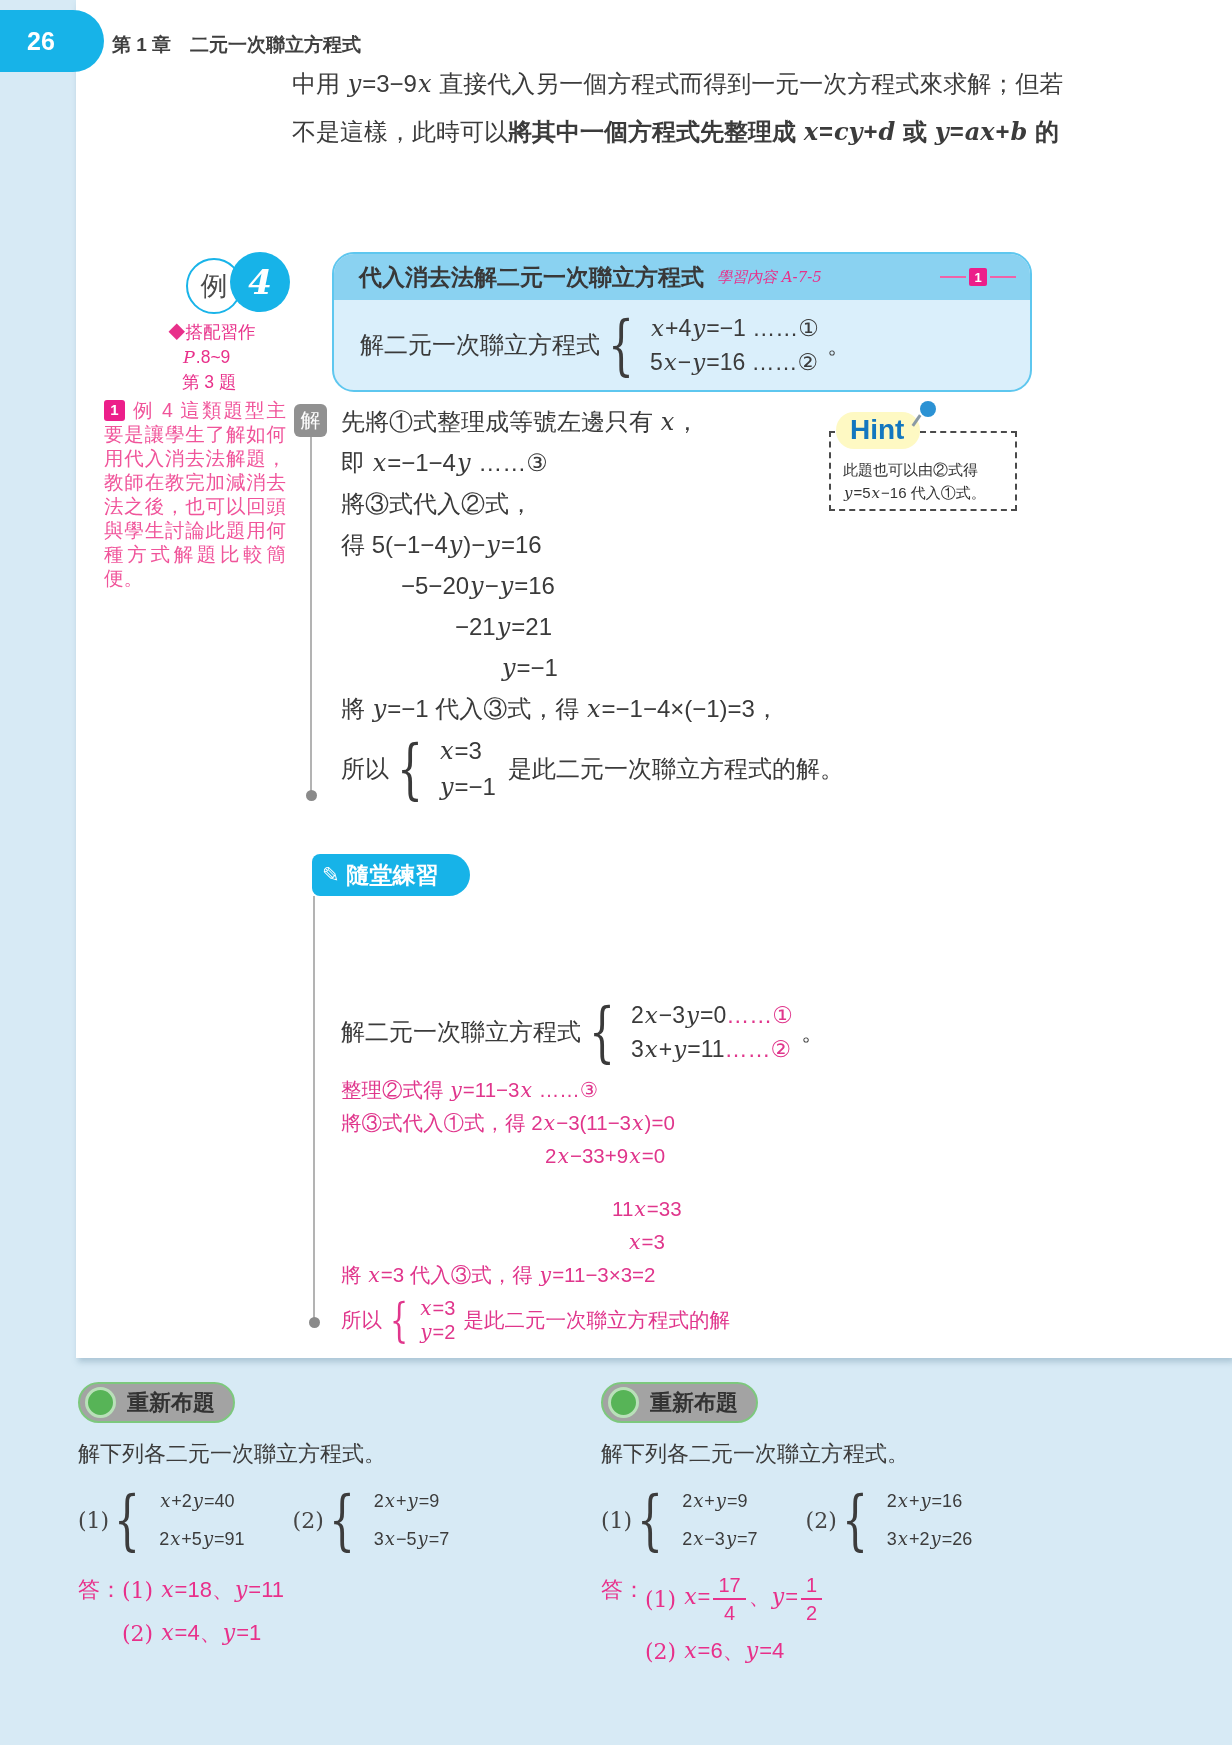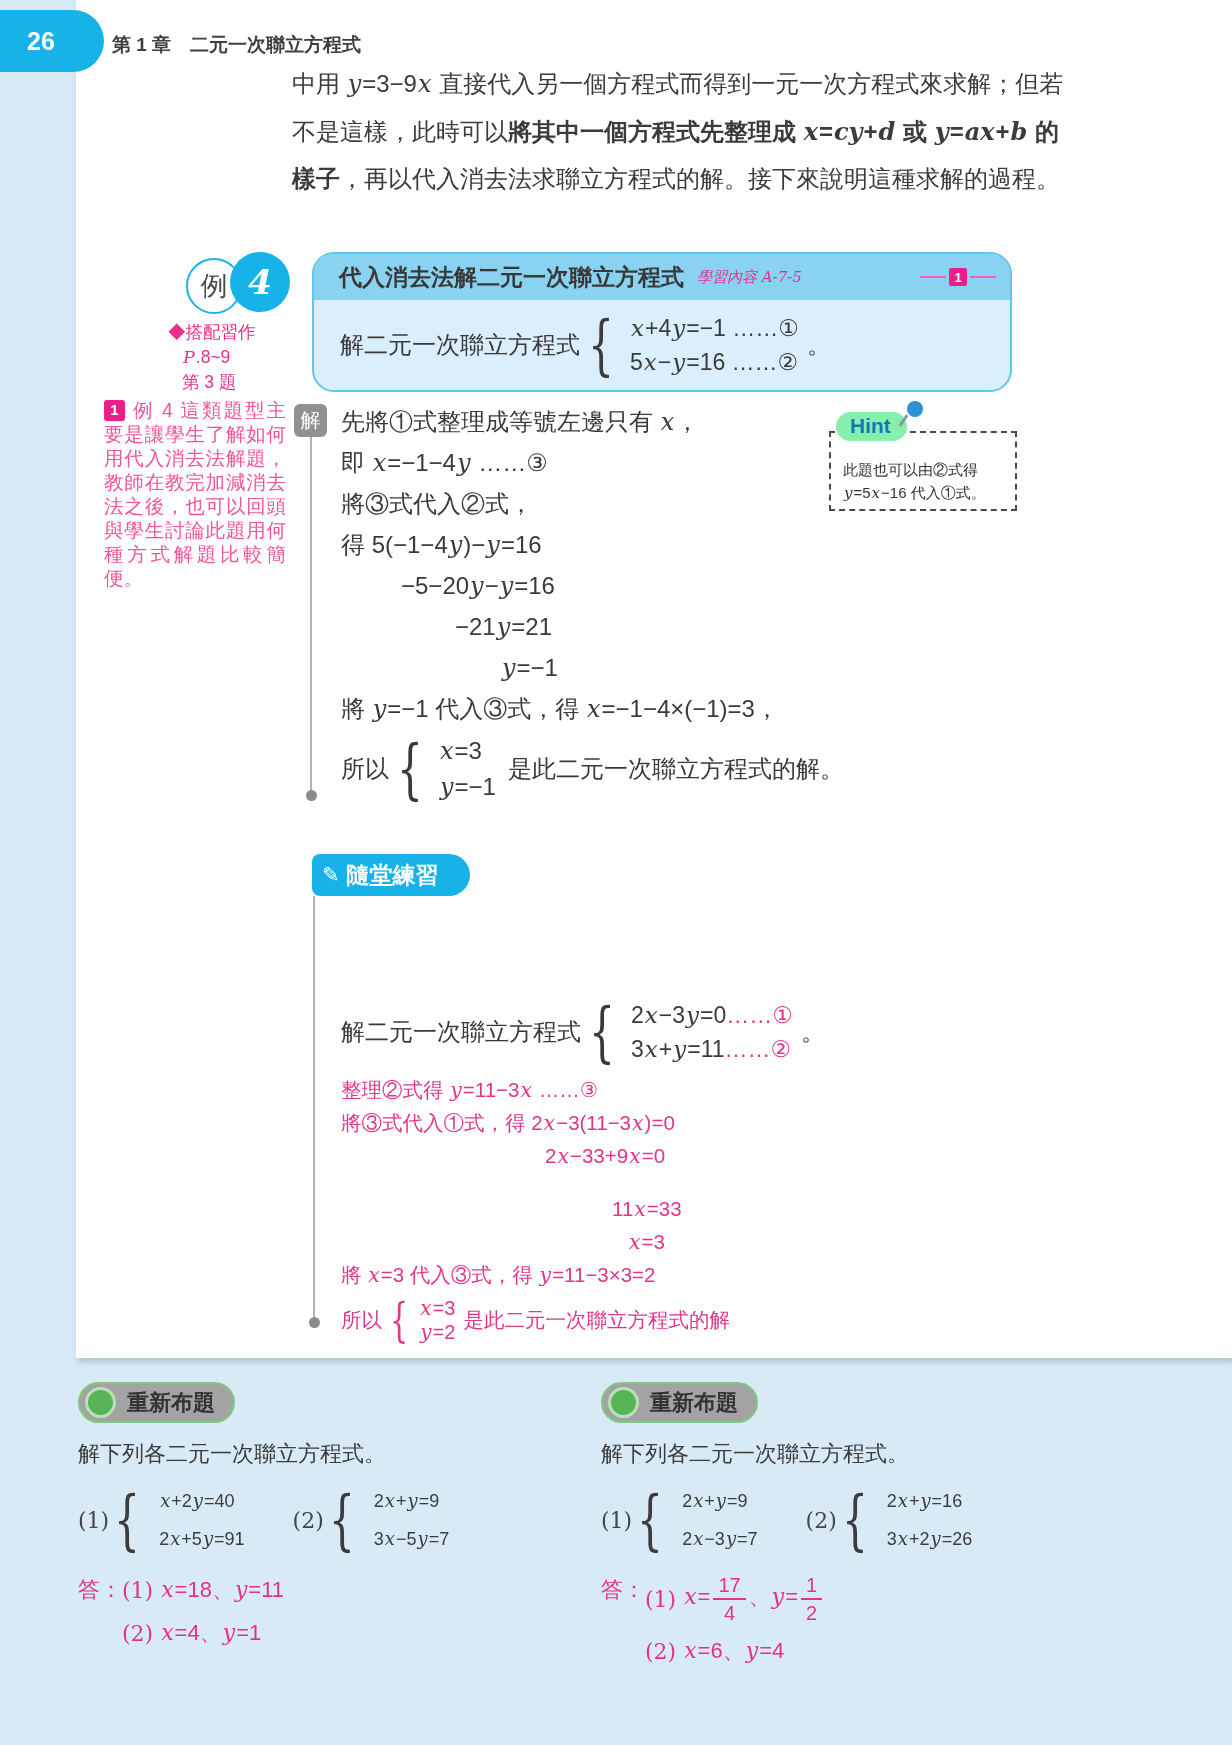--- a/index.html
+++ b/index.html
@@ -27,21 +27,21 @@
         font-family:"DejaVu Serif",serif;font-style:italic;z-index:2;}
   .workbook{position:absolute;left:168px;top:320px;font-size:17.5px;color:#e8308a;}
   .wb-line{line-height:25px;white-space:nowrap;}
   
   .teacher-note{position:absolute;left:104px;top:398px;width:182px;font-size:19.5px;line-height:24px;
         color:#f0549a;text-align:justify;}
   .note-badge{display:inline-flex;align-items:center;justify-content:center;width:21px;height:21px;
         background:#ec1e8a;color:#fff;font-size:15px;font-weight:bold;border-radius:3px;
         margin-right:6px;vertical-align:2px;}
   
-  .ex-box{position:absolute;left:312px;top:252px;width:700px;height:140px;border:2px solid #5ec7ef;
+  .ex-box{position:absolute;left:332px;top:252px;width:700px;height:140px;border:2px solid #5ec7ef;
         border-radius:22px;overflow:hidden;background:#daeffb;box-sizing:border-box;}
   .ex-box-header{height:46px;background:#8ad2f1;display:flex;align-items:center;padding:0 14px 0 25px;}
   .ex-title{font-size:23px;font-weight:bold;color:#383838;white-space:nowrap;}
   .ex-tag{margin-left:12px;color:#e8308a;font-size:15px;white-space:nowrap;}
   .tag-line{margin-left:auto;display:flex;align-items:center;}
   .tl-bar{width:26px;height:2.5px;background:#f062a8;}
   .tl-badge{width:18px;height:18px;background:#ec1e8a;color:#fff;font-size:13px;font-weight:bold;
         display:flex;align-items:center;justify-content:center;margin:0 3px;border-radius:2px;}
   .ex-box-body{display:flex;align-items:center;padding-left:26px;height:90px;}
   .prompt{font-size:24px;color:#3a3a3a;white-space:nowrap;}
@@ -70,22 +70,22 @@
   .vline-pr{left:313px;top:896px;height:424px;}
   .dot{position:absolute;width:11px;height:11px;border-radius:50%;background:#8a8a8a;}
   .dot-ex{left:306px;top:790px;}
   .dot-pr{left:309px;top:1317px;}
   .solution{position:absolute;left:341px;top:406px;}
   .sol-line{font-size:24px;line-height:32px;margin-bottom:9px;white-space:nowrap;color:#3a3a3a;}
   .sol-conclusion{position:absolute;left:341px;top:733px;display:flex;align-items:center;font-size:24px;color:#3a3a3a;}
   .concl-suffix{margin-left:12px;white-space:nowrap;}
   
   .hint{position:absolute;left:829px;top:431px;width:188px;height:80px;border:2px dashed #4a4a4a;box-sizing:border-box;}
-  .hint-label{position:absolute;left:5px;top:-21px;background:#86efac;border-radius:18px;
-        padding:2px 16px 3px 14px;font-size:21px;font-weight:bold;color:#1377bf;}
+  .hint-label{position:absolute;left:5px;top:-21px;background:#fef9c3;border-radius:18px;
+        padding:2px 16px 3px 14px;font-size:28px;font-weight:bold;color:#1377bf;}
   .pin{position:absolute;right:-16px;top:-11px;width:26px;height:28px;}
   .pin-stem{position:absolute;left:5px;top:13px;width:3px;height:13px;background:#8a9aa5;transform:rotate(35deg);}
   .pin-head{position:absolute;right:0;top:0;width:16px;height:16px;border-radius:50%;background:#2b92d4;}
   .hint-text{padding:25px 8px 0 12px;font-size:15px;line-height:23px;color:#333;}
   
   .practice-badge{position:absolute;left:312px;top:854px;width:158px;height:42px;background:#17b3e8;
         border-radius:8px 21px 21px 8px;color:#fff;display:flex;align-items:center;padding-left:10px;
         box-sizing:border-box;font-size:23px;font-weight:bold;z-index:2;}
   .pencil{font-size:21px;margin-right:7px;font-weight:normal;}
   .practice{position:absolute;left:341px;top:998px;}
@@ -123,21 +123,20 @@
 
   <div class="page-tab">
     <span>26</span>
   </div>
   <div class="chapter">第 1 章　二元一次聯立方程式</div>
 
   <div class="intro">
 
       <div class="intro-line">中用 <i class="v">y</i>=3−9<i class="v">x</i> 直接代入另一個方程式而得到一元一次方程式來求解；但若</div>
       <div class="intro-line">不是這樣，此時可以<b>將其中一個方程式先整理成 <i class="v">x</i>=<i class="v">cy</i>+<i class="v">d</i> 或 <i class="v">y</i>=<i class="v">ax</i>+<i class="v">b</i> 的</b></div>
-      <div class="intro-line"><b>樣子</b>，再以代入消去法求聯立方程式的解。接下來說明這種求解的過程。</div>
     </div>
 
   <div class="ex-badge">
     <span class="ex-circle">例</span>
     <span class="num-circle">4</span>
   </div>
 
   <div class="workbook">
 
   <div class="wb-line">◆搭配習作</div>

